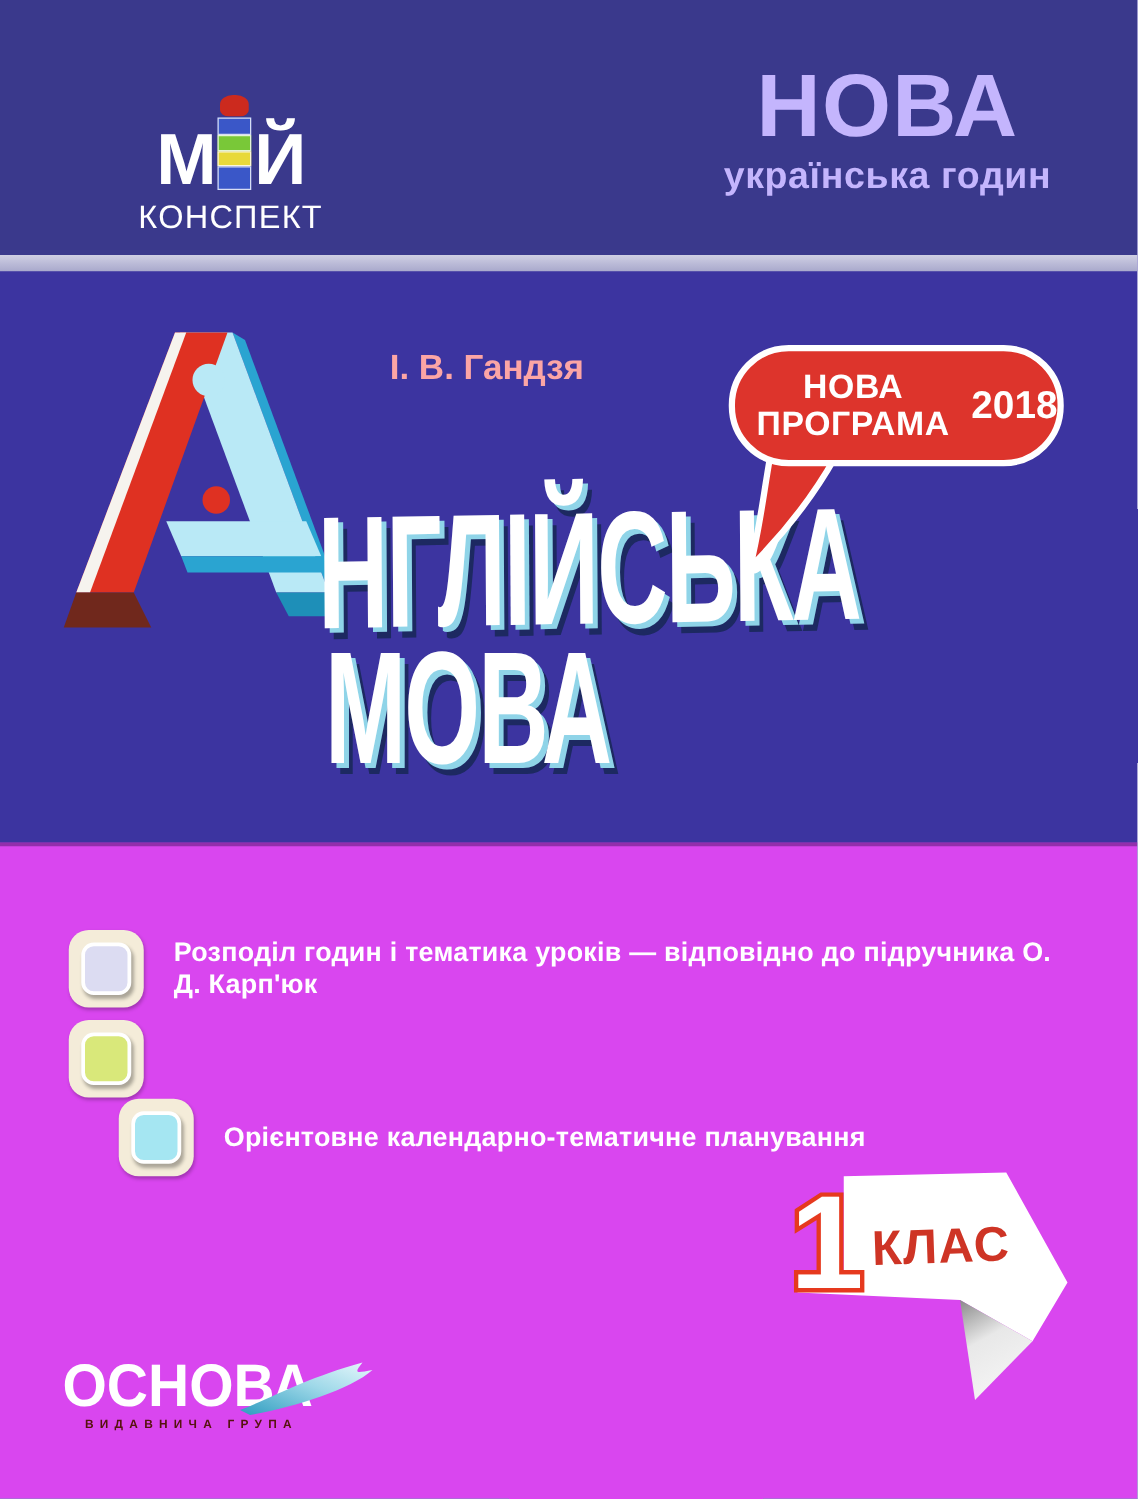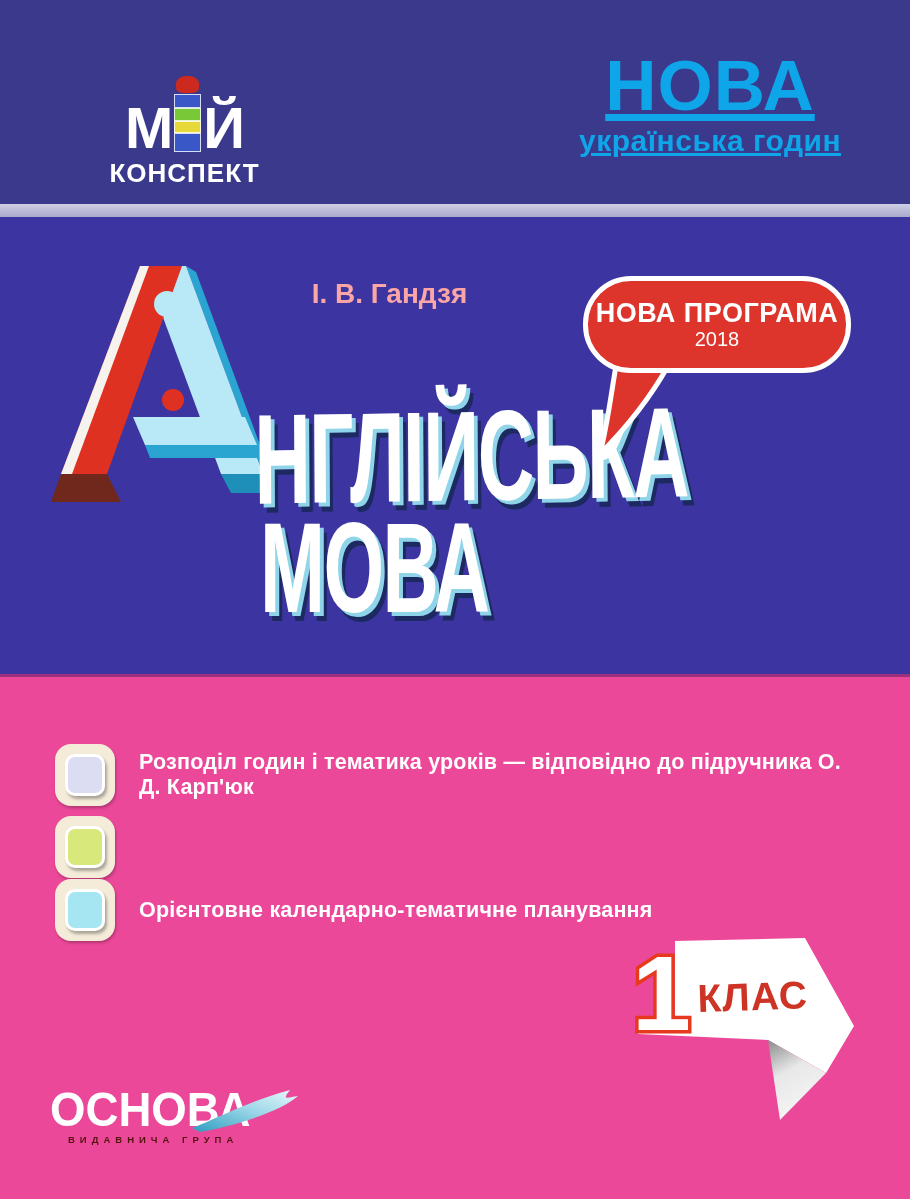--- a/index.html
+++ b/index.html
@@ -17,50 +17,50 @@
   .brand{position:absolute;left:97px;top:76px;width:175px;text-align:center;color:#fff;}
   .brand-row{display:flex;justify-content:center;align-items:flex-end;gap:2px;}
   .brand-letter{font-size:58px;font-weight:800;line-height:0.82;letter-spacing:-1px;}
   .blocks{display:flex;flex-direction:column;width:27px;align-items:stretch;}
   .blob{height:17px;background:#cc2a1e;border-radius:45% 45% 30% 30%;margin:0 2px 1px 2px;}
   .blk{border:1px solid rgba(255,255,255,.8);}
   .blk.b1{height:14px;background:#3a57c8;}
   .blk.b2{height:13px;background:#79c838;}
   .blk.b3{height:12px;background:#e8d93a;}
   .blk.b4{height:19px;background:#3a57c8;}
-  .brand-sub{font-size:26px;font-weight:700;letter-spacing:1px;margin-top:6px;}
+  .brand-sub{font-size:26px;font-weight:400;letter-spacing:1px;margin-top:6px;}
   
-  .nus{position:absolute;left:560px;top:50px;width:300px;text-align:center;color:#0ea5e9;text-decoration:underline;}
+  .nus{position:absolute;left:560px;top:50px;width:300px;text-align:center;color:#c4b5fd;}
   .nus-line1{font-size:71px;font-weight:800;line-height:1;letter-spacing:1px;}
   .nus-line2{font-size:30px;font-weight:700;margin-top:3px;letter-spacing:0.5px;}
   
   .author{position:absolute;left:282px;top:278px;width:215px;text-align:center;
     color:#fca5a5;font-size:28px;font-weight:700;}
   .bubble{position:absolute;left:583px;top:276px;width:268px;height:97px;z-index:2;
     background:#dd342c;border:5px solid #fff;border-radius:48px;
-    display:flex;flex-direction:column;justify-content:center;align-items:center;
+    display:flex;flex-direction:row;justify-content:center;align-items:center;
     color:#fff;text-align:center;}
   .bubble-l1{font-size:27px;font-weight:800;letter-spacing:0.5px;line-height:1.1;}
-  .bubble-l2{font-size:20px;font-weight:400;line-height:1.1;}
+  .bubble-l2{font-size:31px;font-weight:700;line-height:1.1;}
   .bubble-tail{position:absolute;left:598px;top:364px;z-index:1;}
   .big-a{position:absolute;left:45px;top:262px;}
   .title-line{position:absolute;color:#fff;font-size:100px;font-weight:800;line-height:1;
     letter-spacing:-2px;transform:scale(0.78,1.28);transform-origin:top left;
     text-shadow:5px 3px 0 #8fd4e8,9px 7px 0 #1d2961;white-space:nowrap;}
   .title-line1{left:254px;top:395px;transform:scale(0.78,1.28) rotate(-0.6deg);}
   .title-line2{left:260px;top:503px;}
   
-  .red-section{position:absolute;left:0;top:674px;width:910px;height:525px;background:#ec4899;}
+  .red-section{position:absolute;left:0;top:674px;width:910px;height:525px;background:#d946ef;}
   .red-section::before{content:"";position:absolute;left:0;top:0;width:910px;height:3px;
     background:rgba(60,20,90,.45);}
   .features{position:absolute;left:55px;top:70px;width:800px;display:flex;flex-direction:column;}
   .feature{display:flex;align-items:center;}
   .feature.f1{margin-bottom:10px;}
   .feature.f2{margin-bottom:1px;}
-  .feature.f3{margin-bottom:1px;}
+  .feature.f3{margin-bottom:1px;margin-left:40px;}
   .ficon{width:60px;height:62px;background:#f4ecd9;border-radius:16px;flex:0 0 auto;
     display:flex;align-items:center;justify-content:center;
     box-shadow:1px 2px 3px rgba(0,0,0,.25);}
   .ficon-inner{display:block;width:40px;height:42px;border-radius:10px;
     border:3px solid #fff;box-shadow:2px 3px 3px rgba(0,0,0,.3);}
   .ftext{margin-left:24px;color:#fff;font-size:21.5px;font-weight:700;letter-spacing:0.2px;}
   
   .grade-badge{position:absolute;left:618px;top:254px;}
   
   .publisher{position:absolute;left:50px;top:412px;width:300px;color:#fff;}

